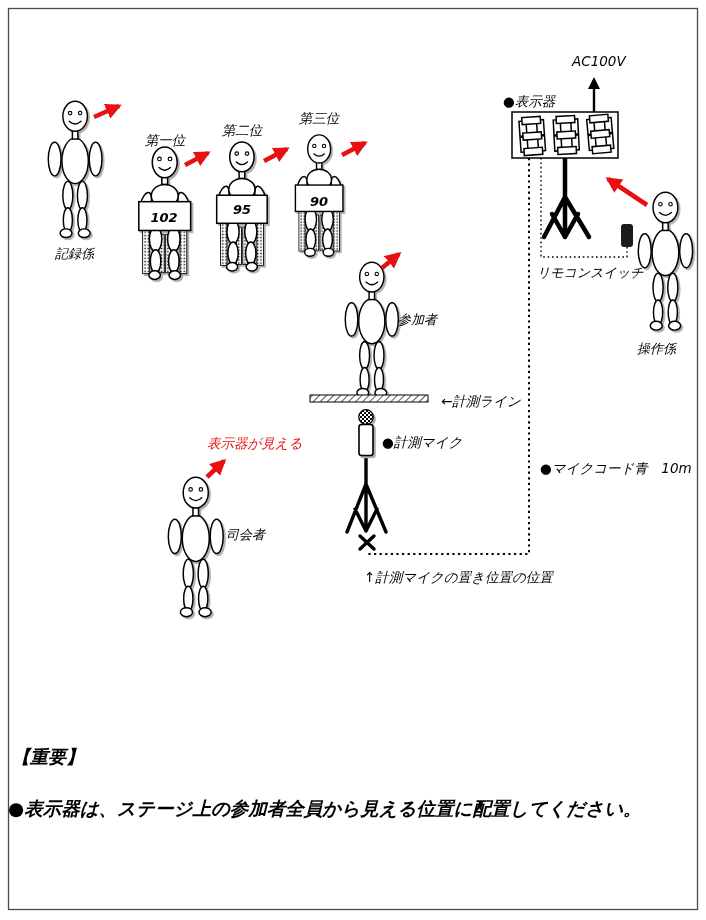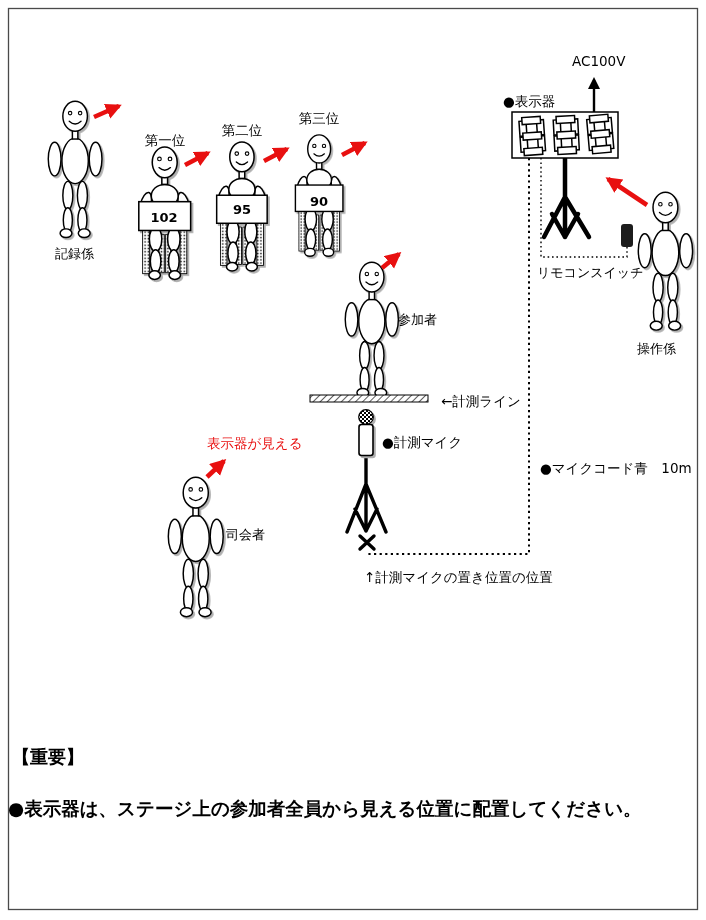--- a/index.html
+++ b/index.html
@@ -1,16 +1,16 @@
 <!DOCTYPE html>
 <html><head>
 <meta charset="utf-8">
 <style>
   html,body { margin:0; padding:0; background:#fff; }
-  .page { width:706px; height:920px; position:relative; background:#fff; }
+  .page { width:706px; height:920px; position:relative; background:#fff;font-style:italic; }
   svg { display:block; }
   text { font-family:"DejaVu Sans","Liberation Sans",sans-serif; fill:#000; }
   .t13  { font-size:13px; }
   .t14  { font-size:13.5px; }
   .score { font-size:13px; font-weight:bold; text-anchor:middle; }
   .rank  { font-size:13.5px; text-anchor:middle; }
   .red-label { font-size:13.5px; fill:#e81010; }
   .note-head { font-size:18px; font-weight:bold; }
   .note-body { font-size:18.5px; font-weight:bold; }
   .ink  { fill:#fff; stroke:#000; stroke-width:1.6; }

